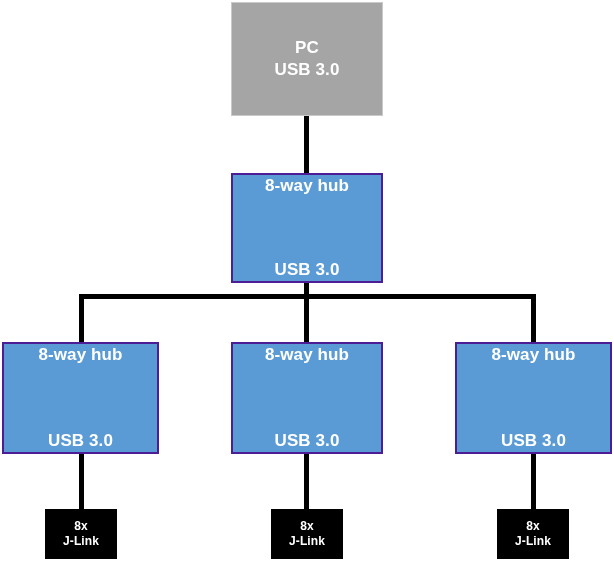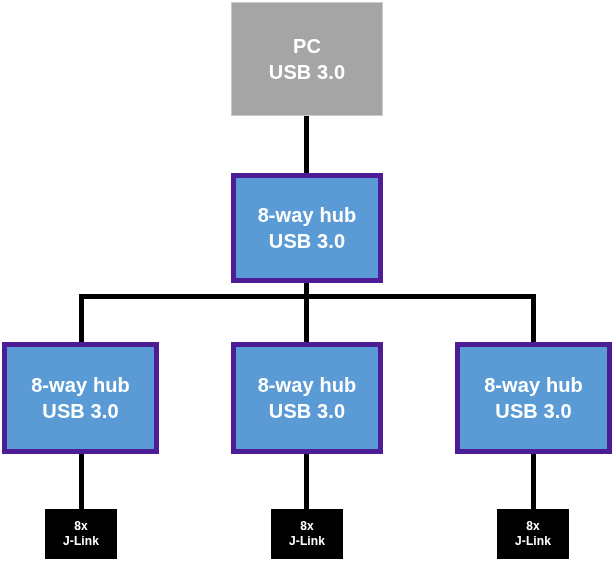--- a/index.html
+++ b/index.html
@@ -21,37 +21,38 @@
   .node {
     position: absolute;
     box-sizing: border-box;
     display: flex;
     flex-direction: column;
     align-items: center;
     justify-content: center;
     text-align: center;
     color: #ffffff;
     font-weight: bold;
-    font-size: 20px;
+    font-size: 17px;
     line-height: 1.32;
     letter-spacing: 0.1px;
     z-index: 3;
   }
   .node .line1,
   .node .line2 {
     display: block;
     white-space: nowrap;
   }
   .node-pc {
     background: #a5a5a5;
     border: 1px solid #c9c9c9;
   }
   .node-hub {
     background: #5b9bd5;
-    border: 5px solid #4c1d95;
+    border: 2px solid #4c1d95;
+    justify-content: space-between;
   }
   .node-jlink {
     background: #000000;
     border: 1px solid #000000;
     font-size: 12px;
     line-height: 1.28;
   }
   .connector {
     position: absolute;
     background: #000000;

